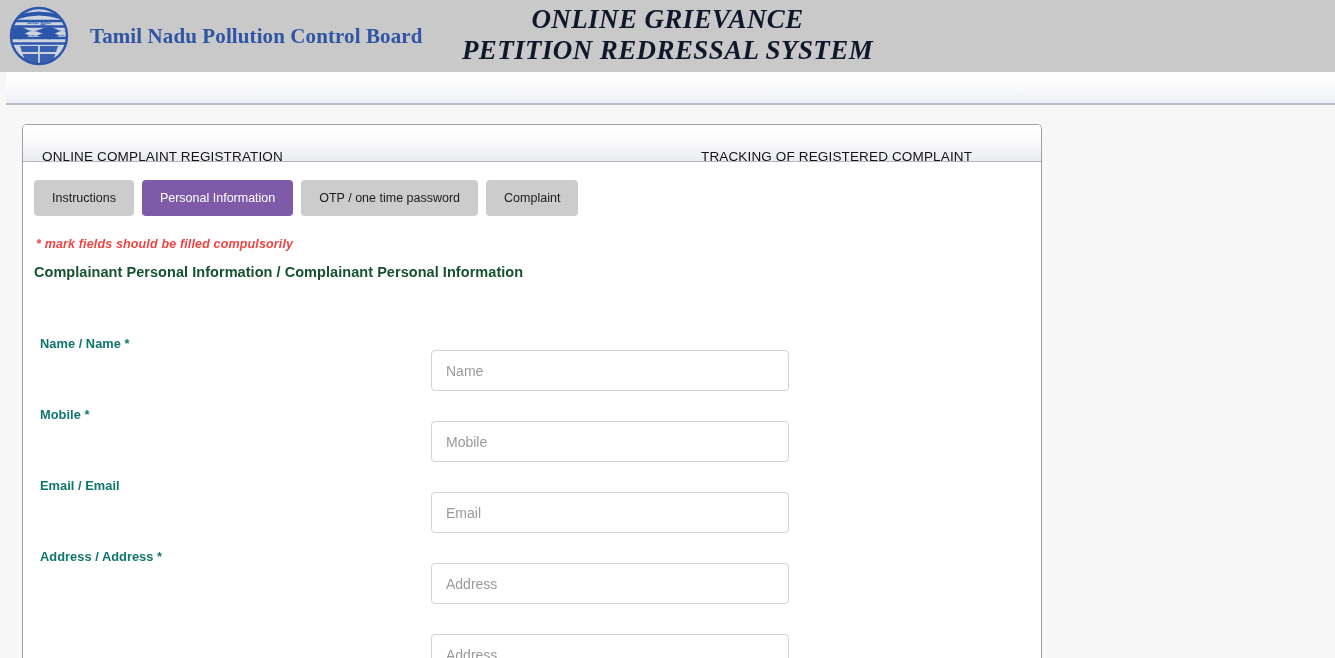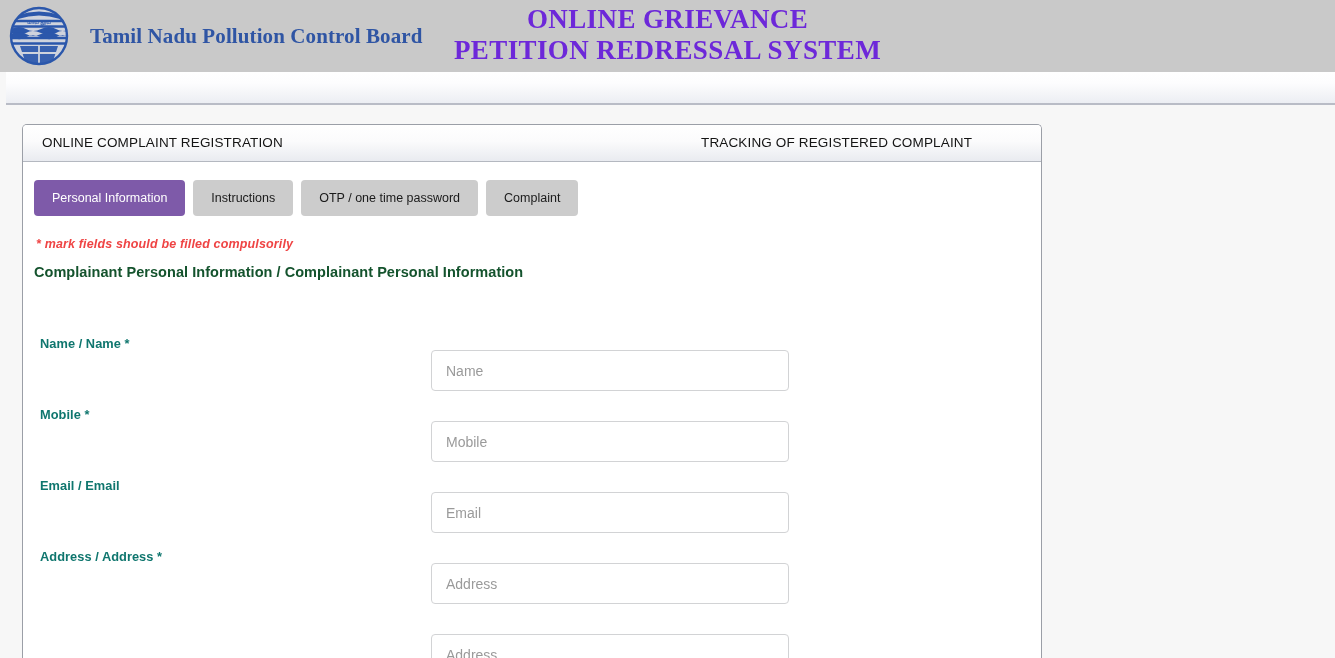--- a/index.html
+++ b/index.html
@@ -51,23 +51,24 @@
   .masthead-title {
     position: absolute;
     left: 0;
     right: 0;
     top: 4px;
     text-align: center;
     font-family: "Liberation Serif", serif;
     font-weight: bold;
     font-size: 27px;
     line-height: 31px;
-    color: #6d28d9;
+    color: #0f172a;
     letter-spacing: 0.4px;
     pointer-events: none;
+    font-style: italic;
   }
   .masthead-title span { display: block; }
 
   
   .navstrip {
     height: 31px;
     margin: 0 0 0 6px;
     background: linear-gradient(to bottom, #ffffff 0%, #fdfdfe 35%, #eceef3 100%);
     border-bottom: 2px solid #b9bcc6;
     box-shadow: 0 1px 0 #ffffff inset;
@@ -95,21 +96,21 @@
 
   .panel-head {
     height: 36px;
     border-bottom: 1px solid #b4b8c0;
     background: linear-gradient(to bottom, #ffffff 0%, #fbfbfc 45%, #e9ebf0 100%);
     border-radius: 4px 4px 0 0;
     position: relative;
   }
   .panel-head-item {
     position: absolute;
-    top: 10px;
+    top: 24px;
     font-size: 13.5px;
     color: #141414;
     letter-spacing: 0.15px;
     white-space: nowrap;
   }
   .head-left  { left: 19px; }
   .head-right { left: 678px; }
 
   
   .tabrow {
@@ -253,25 +254,25 @@
 <div class="page">
 
   <div class="panel">
 
     <div class="panel-head">
       <div class="panel-head-item head-left">ONLINE COMPLAINT REGISTRATION</div>
       <div class="panel-head-item head-right">TRACKING OF REGISTERED COMPLAINT</div>
     </div>
 
     <div class="tabrow">
+      <div class="tab">
+        <span>Instructions</span>
+      </div>
       <div class="tab active">
         <span>Personal Information</span>
-      </div>
-      <div class="tab">
-        <span>Instructions</span>
       </div>
       <div class="tab">
         <span>OTP / one time password</span>
       </div>
       <div class="tab">
         <span>Complaint</span>
       </div>
     </div>
 
     <div class="compulsory-note">* mark fields should be filled compulsorily</div>

